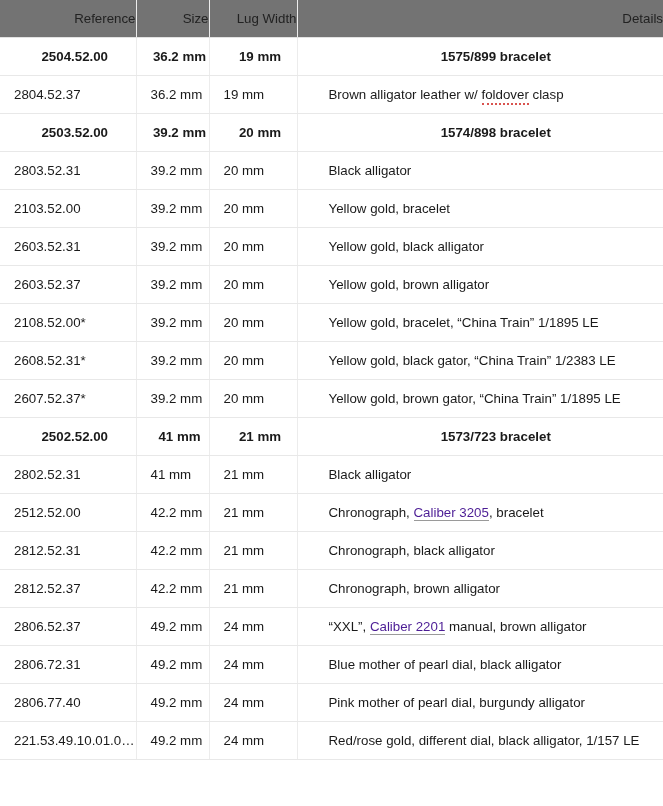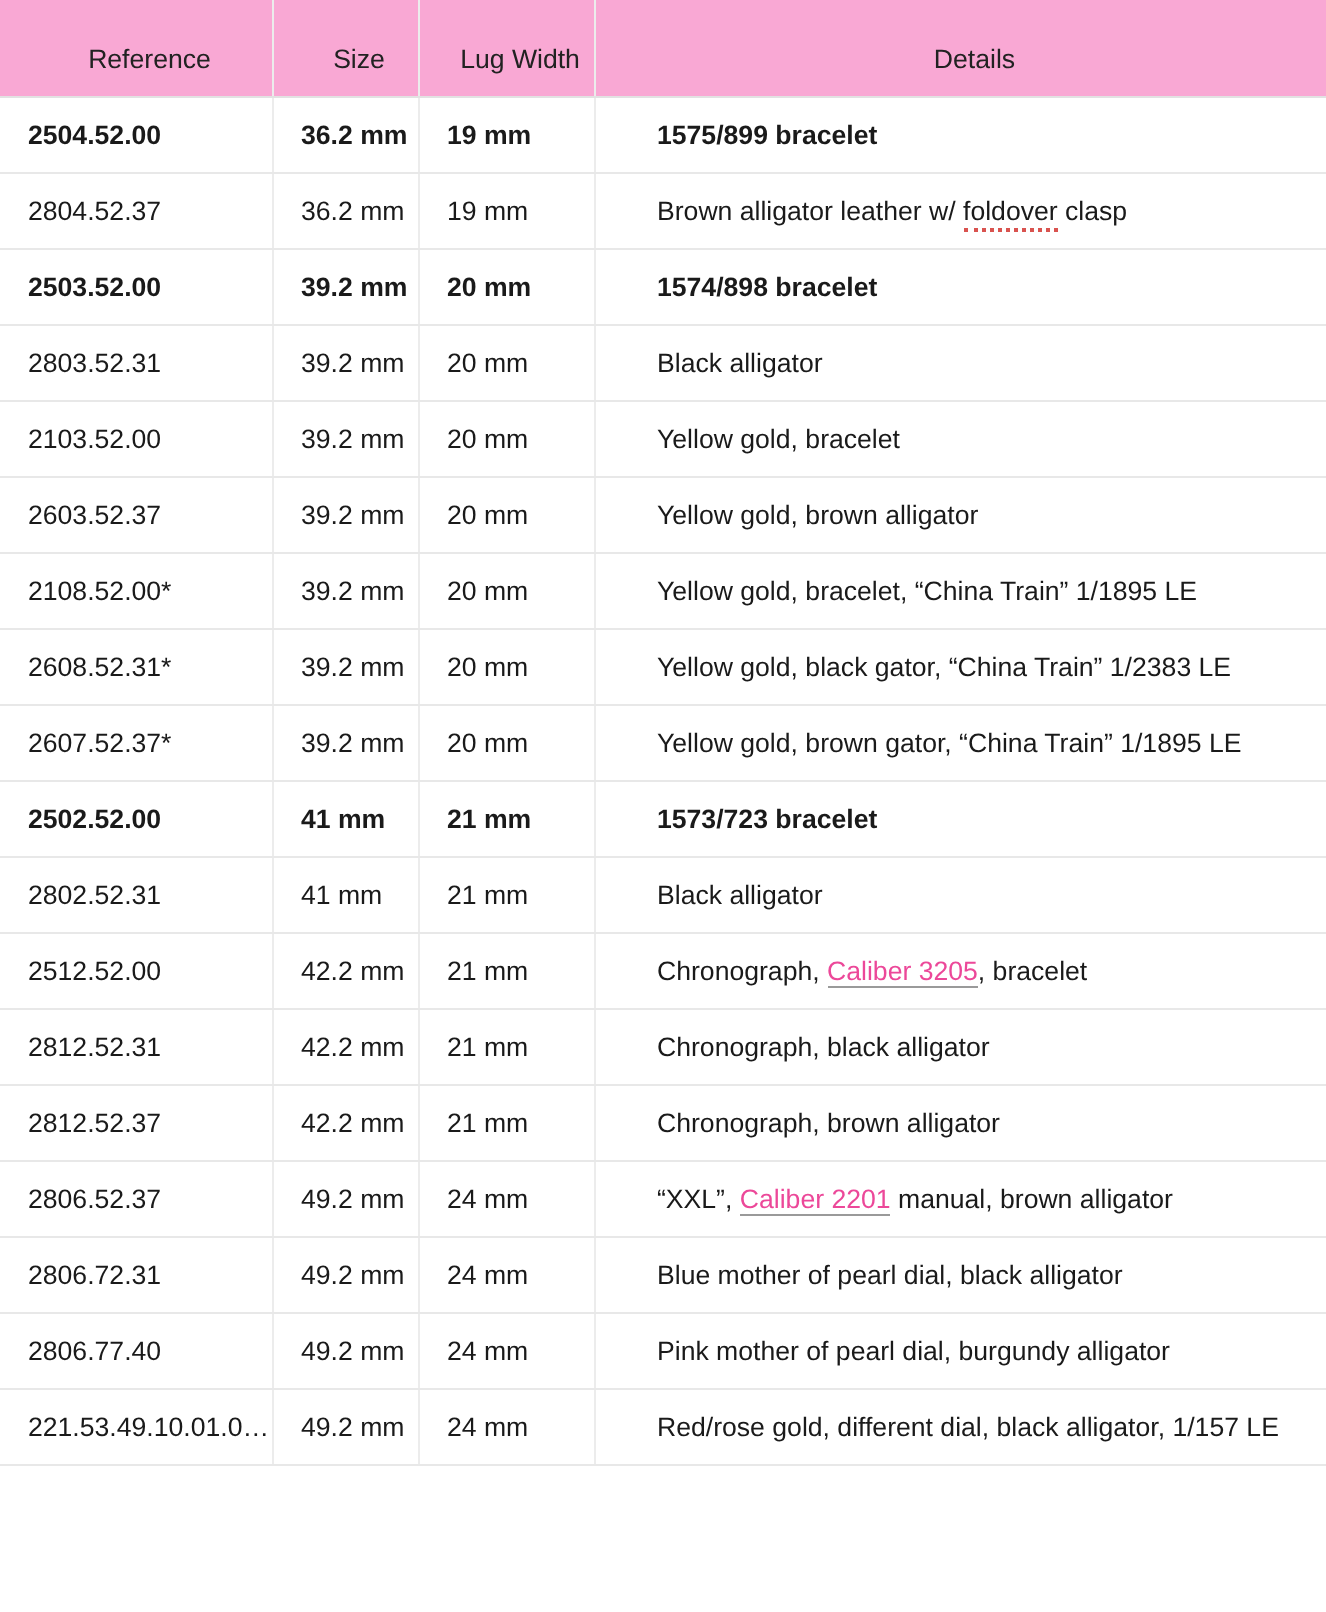--- a/index.html
+++ b/index.html
@@ -23,50 +23,50 @@
     width: 663px;
     table-layout: fixed;
     font-size: 13.3px;
   }
   table.ref-table col.c-ref   { width: 136px; }
   table.ref-table col.c-size  { width: 73px; }
   table.ref-table col.c-lug   { width: 88px; }
   table.ref-table col.c-det   { width: 366px; }
 
   table.ref-table thead th {
-    background: #f9a8d4;
-    text-align: center;
+    background: #737373;
+    text-align: right;
     font-weight: normal;
     color: #222;
-    padding: 21px 0 11px 14px;
+    padding: 10px 0 11px 14px;
     border-bottom: 1px solid #e2e2e2;
     border-right: 1px solid #ececec;
     font-size: 13.3px;
     vertical-align: middle;
     height: 16px;
   }
   table.ref-table thead th:last-child { border-right: none; }
 
   table.ref-table tbody td {
     padding: 11px 0 11px 14px;
     border-bottom: 1px solid #e8e8e8;
     border-right: 1px solid #ececec;
     vertical-align: middle;
     color: #1a1a1a;
     height: 13px;
     white-space: nowrap;
     overflow: hidden;
     text-overflow: ellipsis;
   }
   table.ref-table tbody td:last-child { border-right: none; padding-left: 31px; }
-  table.ref-table tbody tr.bold td { font-weight: bold; }
+  table.ref-table tbody tr.bold td { font-weight: bold; text-align: center; }
 
   .lnk {
     border-bottom: 1px solid #9a9a9a;
-    color: #ec4899;
+    color: #4c1d95;
     cursor: pointer;
   }
   .misspelled {
     border-bottom: 2px dotted #d9534f;
     text-decoration: none;
     padding-bottom: 1px;
     margin-top: 38px;
   }
 </style>
 </head>
@@ -113,20 +113,26 @@
           <td>20 mm</td>
           <td>Black alligator</td>
         </tr>
         <tr>
           <td>2103.52.00</td>
           <td>39.2 mm</td>
           <td>20 mm</td>
           <td>Yellow gold, bracelet</td>
         </tr>
         <tr>
+          <td>2603.52.31</td>
+          <td>39.2 mm</td>
+          <td>20 mm</td>
+          <td>Yellow gold, black alligator</td>
+        </tr>
+        <tr>
           <td>2603.52.37</td>
           <td>39.2 mm</td>
           <td>20 mm</td>
           <td>Yellow gold, brown alligator</td>
         </tr>
         <tr>
           <td>2108.52.00*</td>
           <td>39.2 mm</td>
           <td>20 mm</td>
           <td>Yellow gold, bracelet, “China Train” 1/1895 LE</td>

